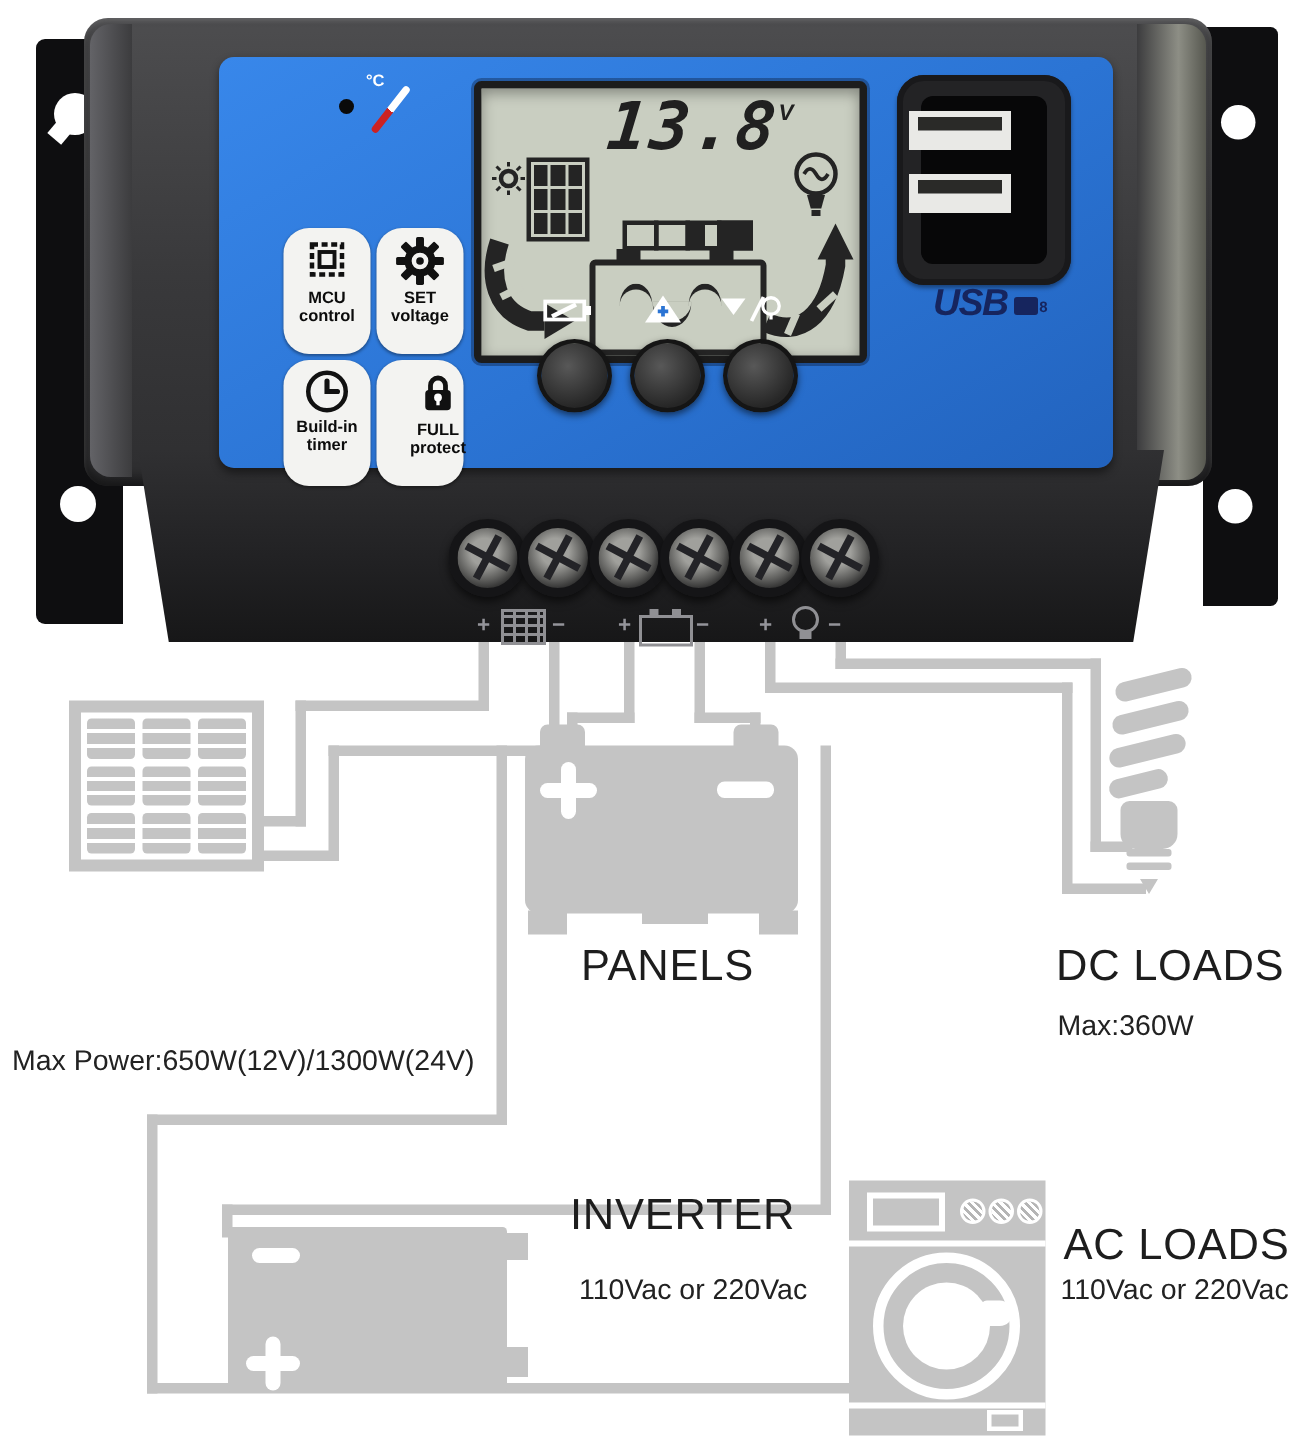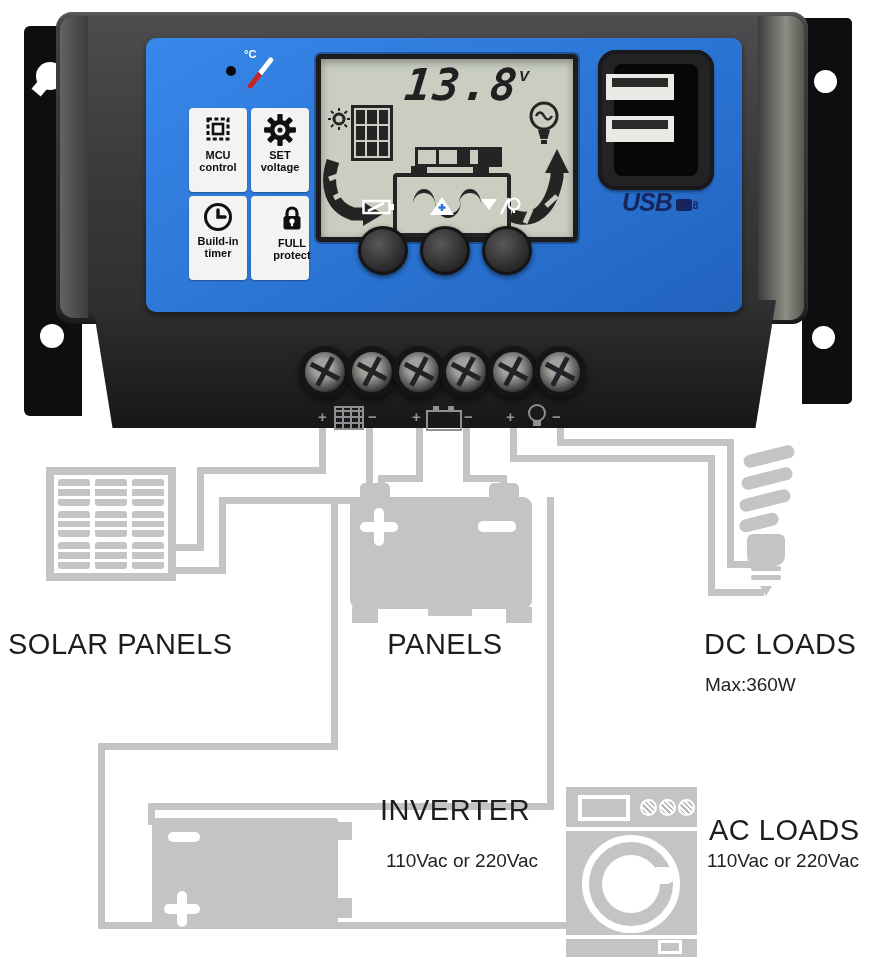--- a/index.html
+++ b/index.html
@@ -30,23 +30,23 @@
     box-shadow:0 3px 6px rgba(0,0,0,.45);}
 
   
   .temp-dot{position:absolute;left:226px;top:66px;width:10px;height:10px;border-radius:50%;background:#0a0a0a;}
   .thermo{position:absolute;left:244px;top:48px;width:34px;height:48px;}
   .thermo-label{position:absolute;left:0;top:0;color:#fff;font-size:11px;font-weight:bold;}
   .thermo-stick{position:absolute;left:14px;top:6px;width:5px;height:38px;border-radius:3px;
     background:linear-gradient(180deg,#ffffff 0 52%,#cc2222 52% 100%);transform:rotate(38deg);}
 
   
-  .badge{position:absolute;width:58px;height:84px;background:#f3f3f1;border-radius:4px;
+  .badge{position:absolute;width:58px;height:84px;background:#f3f3f1;border-radius:17px;
     display:flex;flex-direction:column;align-items:center;padding-top:5px;box-sizing:border-box;
-    box-shadow:0 1px 2px rgba(0,0,0,.35);}
+    box-shadow:0 1px 2px rgba(0,0,0,.35);margin-top:44px;}
   .badge-label{font-size:11px;font-weight:bold;color:#0c0c0c;text-align:center;line-height:12px;margin-top:2px;}
 
   
   .lcd{position:absolute;left:316px;top:54px;width:252px;height:178px;background:#c9cec1;
     border:5px solid #1c1c1c;border-radius:5px;
     box-shadow:0 0 0 2px rgba(5,15,35,.35), inset 0 3px 9px rgba(0,0,0,.35);}
   .lcd-voltage{position:absolute;left:84px;top:0px;font-family:"DejaVu Sans Mono",monospace;
     font-style:italic;font-weight:bold;font-size:44px;color:#202020;letter-spacing:2px;transform:skewX(-6deg);}
   .lcd-unit{position:absolute;left:198px;top:8px;font-weight:bold;font-style:italic;font-size:15px;color:#202020;}
   .lcd-panel{position:absolute;left:30px;top:46px;width:42px;height:56px;border:3px solid #242424;
@@ -420,21 +420,21 @@
     <div class="wm-knob" style="left:93px;"></div>
     <div class="wm-knob" style="left:112px;"></div>
     <div class="wm-sep"></div>
     <div class="wm-ring"></div>
     <div class="wm-inner"></div>
     <div class="wm-handle"></div>
     <div class="wm-bline"></div>
     <div class="wm-foot"></div>
   </div>
 
-  <div class="dg-title" style="left:8px;top:628px;">SOLAR PANELS</div>
+  <div class="dg-spec" style="left:8px;top:697px;">Max Power:650W(12V)/1300W(24V)</div>
 
   <div class="dg-title tc" style="left:355px;top:628px;width:180px;">PANELS</div>
 
   <div class="dg-title" style="left:704px;top:628px;">DC LOADS</div>
   <div class="dg-spec" style="left:705px;top:674px;">Max:360W</div>
 
   <div class="dg-title" style="left:380px;top:794px;">INVERTER</div>
   <div class="dg-spec" style="left:386px;top:850px;">110Vac or 220Vac</div>
 
   <div class="dg-title" style="left:709px;top:814px;">AC LOADS</div>

